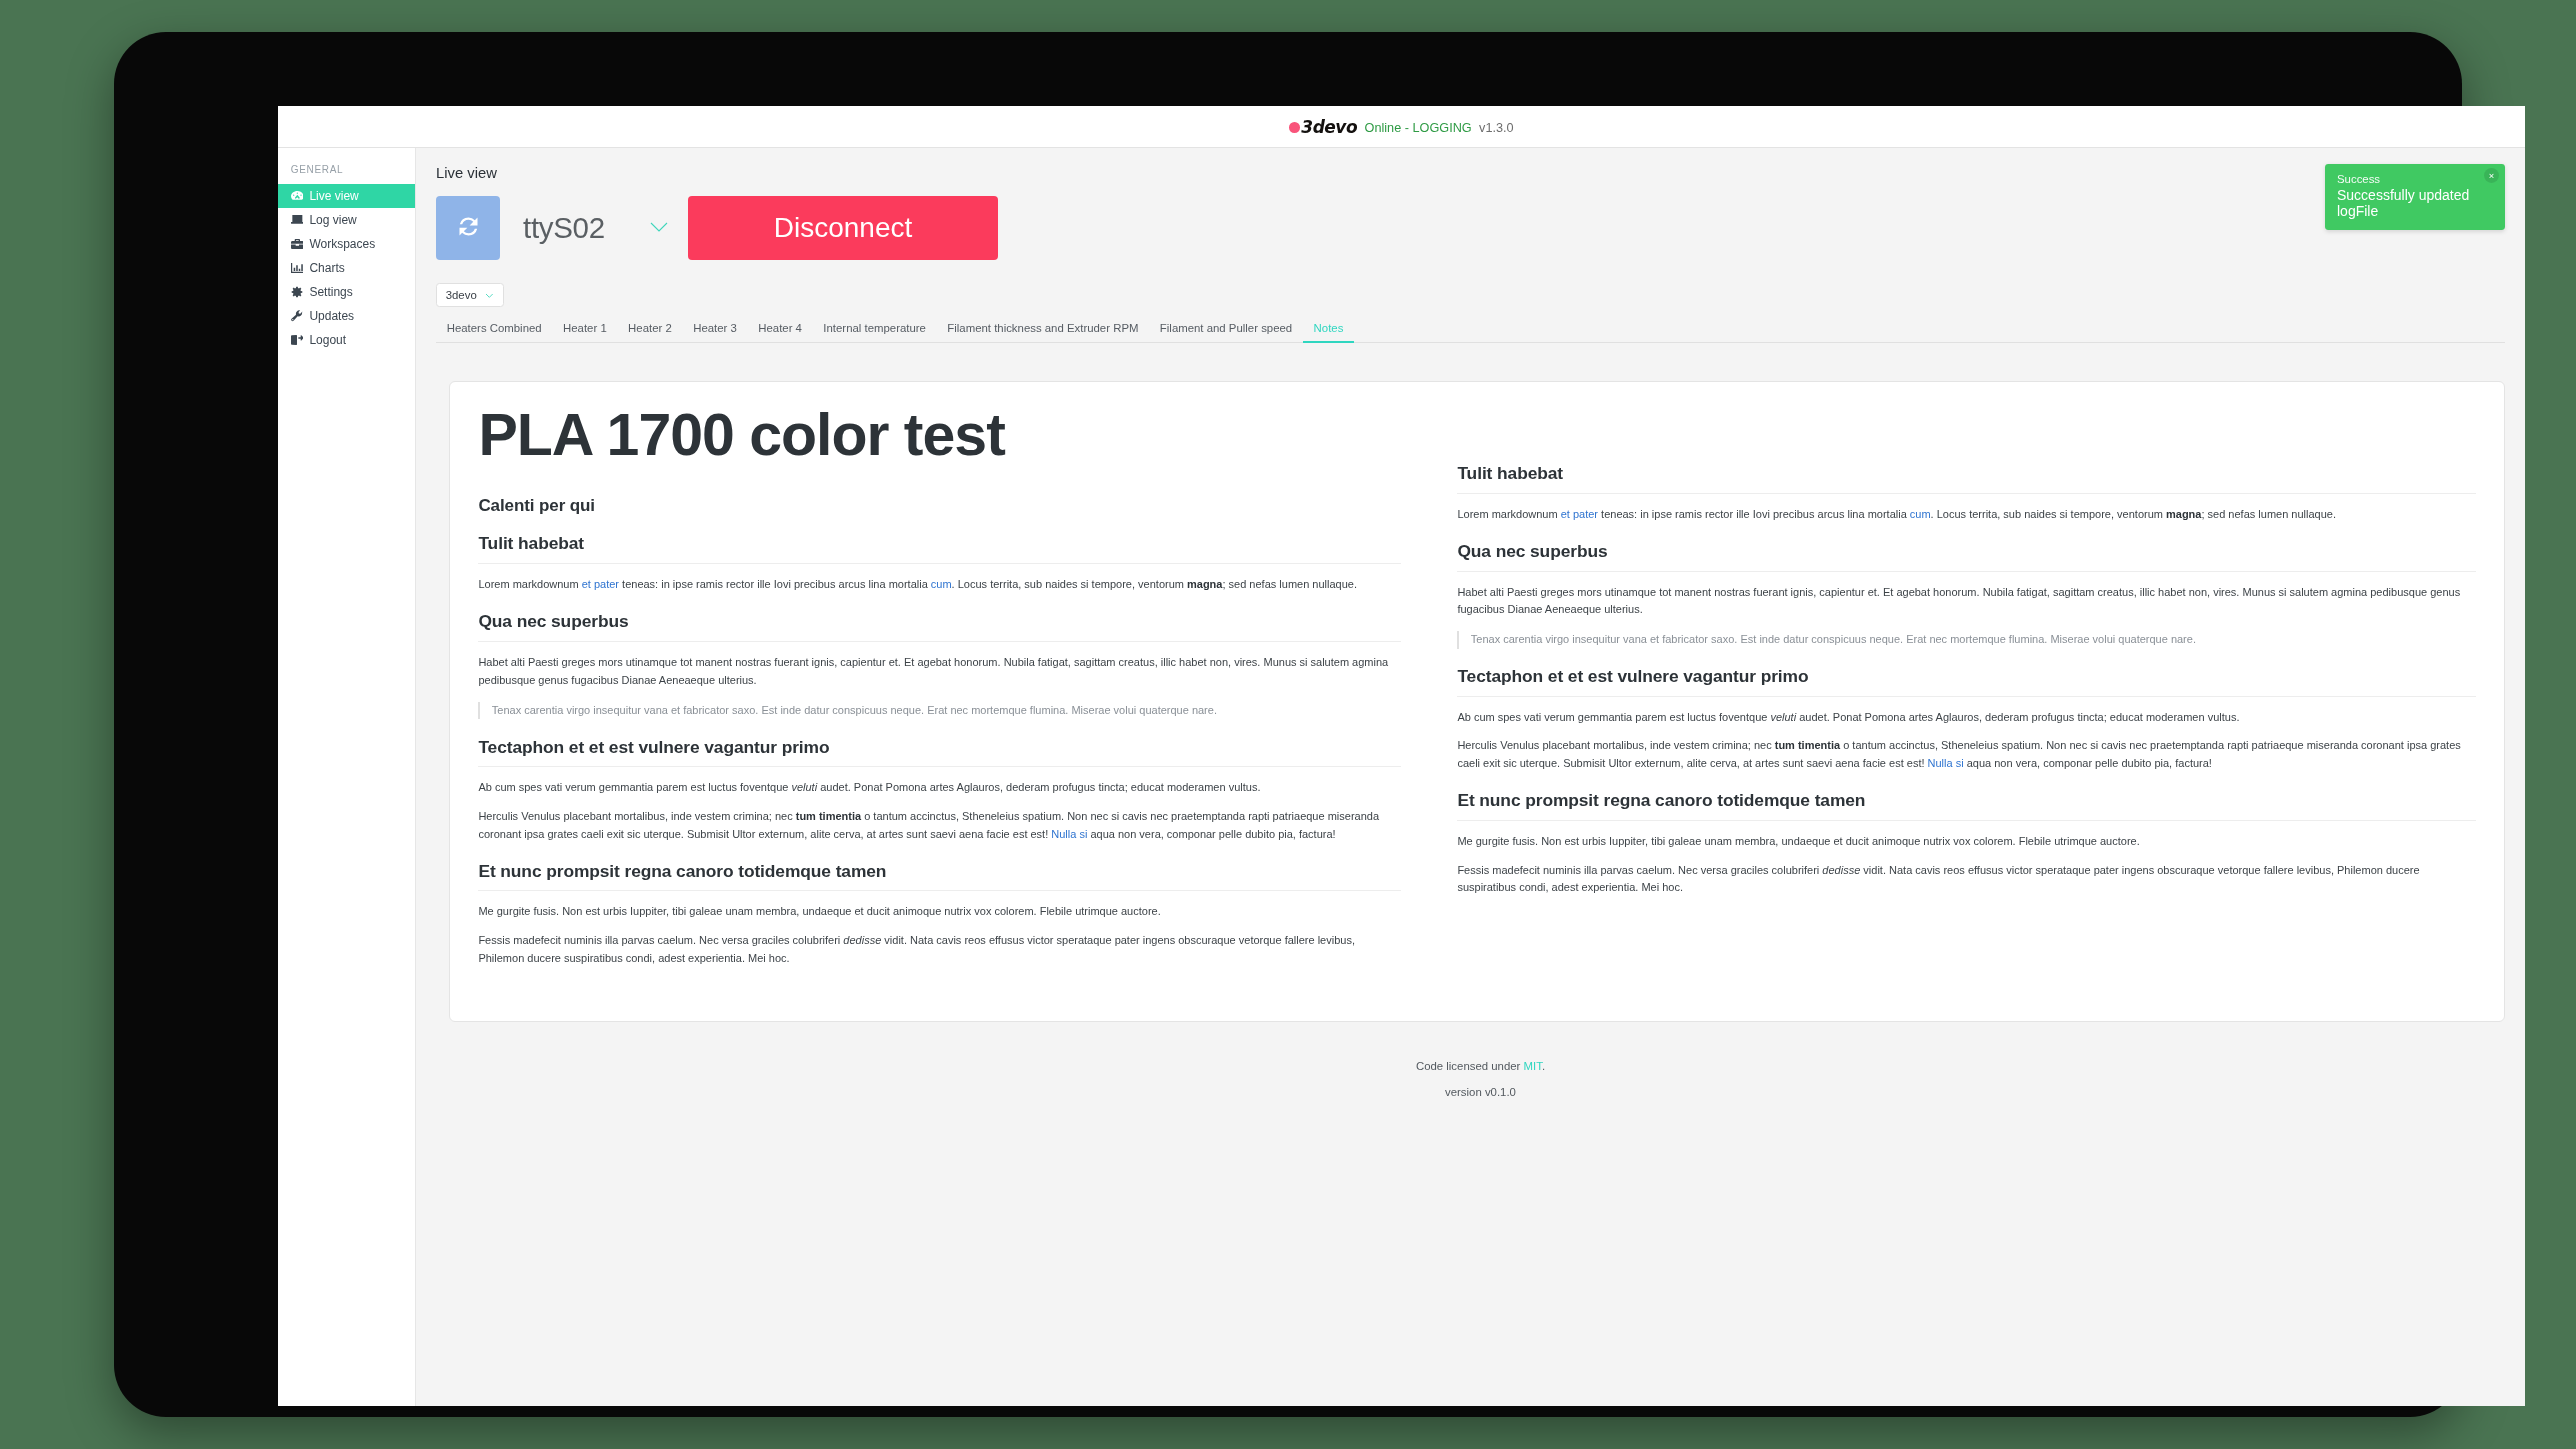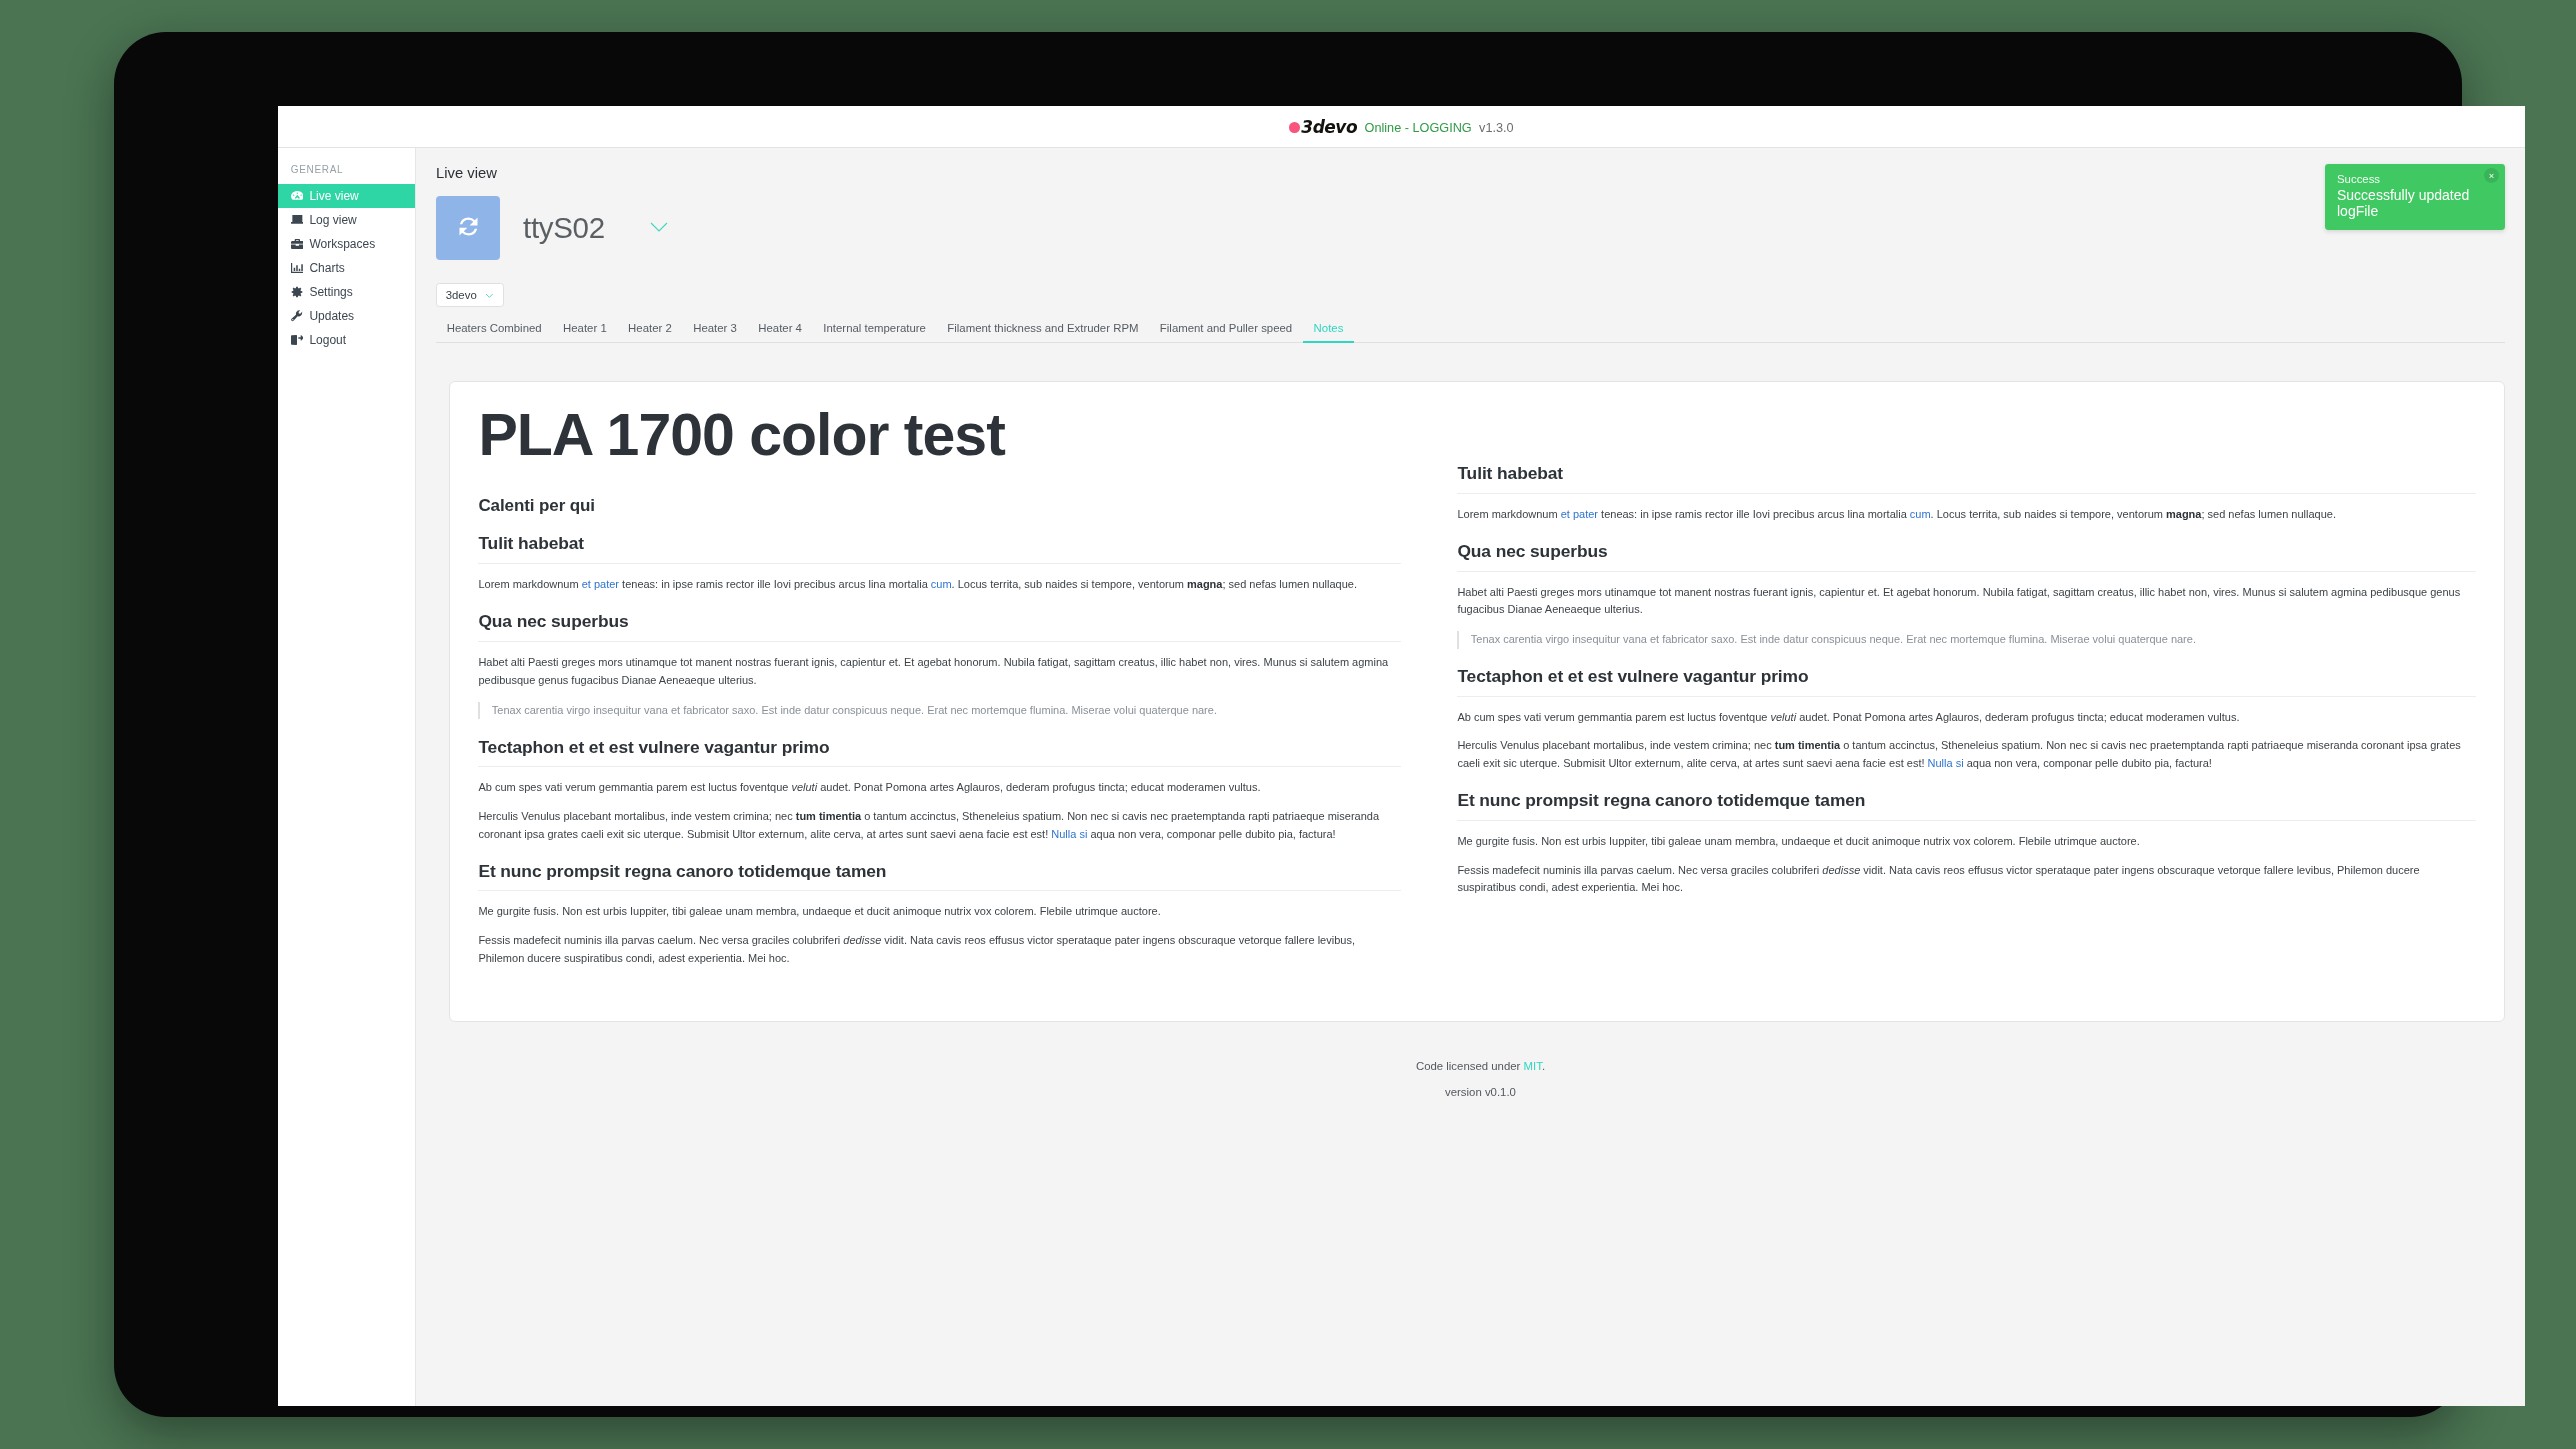--- a/index.html
+++ b/index.html
@@ -298,20 +298,21 @@
 
           <div id="port-select">
             <span class="pv">ttyS02</span>
             <span class="chev-teal">
               <svg width="20" height="12" viewBox="0 0 30 18">
                   <path fill="none" stroke="currentColor" stroke-width="1.6" d="M3 3l12 12L27 3"></path>
                 </svg>
             </span>
           </div>
 
+          <button id="disconnect-btn">Disconnect</button>
         </div>
 
         <div id="ws-select">
           <span>3devo</span>
           <span class="chev-teal">
             <svg width="8.7" height="6" viewBox="0 0 13 9">
                 <path fill="none" stroke="currentColor" stroke-width="1.3" d="M1.5 1.5l5 5 5-5"></path>
               </svg>
           </span>
         </div>

